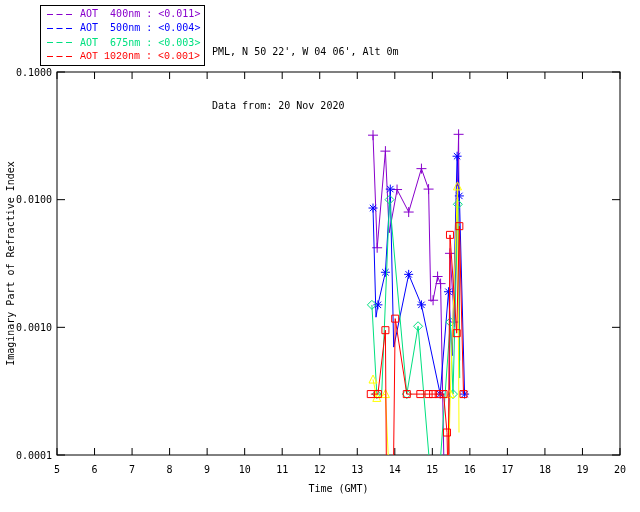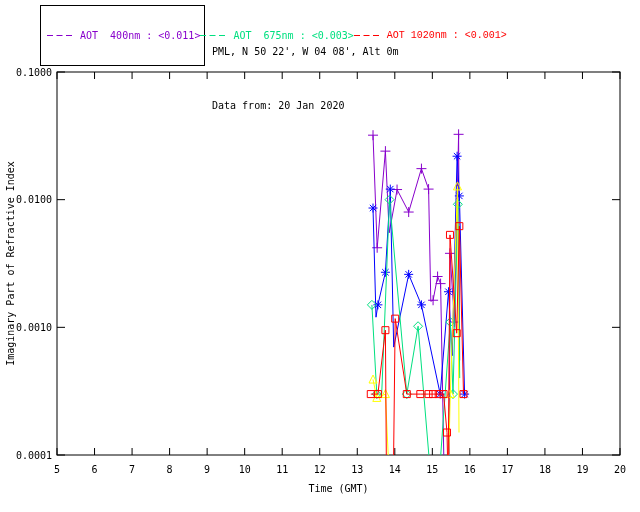--- a/index.html
+++ b/index.html
@@ -1,45 +1,48 @@
 <!DOCTYPE html>
 <html><head>
 <meta charset="utf-8">
 <style>
   html,body{margin:0;padding:0;background:#ffffff;}
   .figure{position:relative;width:640px;height:512px;background:#ffffff;overflow:hidden;
           font-family:"DejaVu Sans Mono",monospace;}
   .plot-svg{position:absolute;left:0;top:0;}
   .plot-svg text{font-family:"DejaVu Sans Mono",monospace;font-size:10px;fill:#000;}
   .legend{position:absolute;left:40px;top:5px;width:165px;height:61px;border:1px solid #000;
-          box-sizing:border-box;display:flex;flex-direction:row;justify-content:space-around;
+          box-sizing:border-box;display:flex;flex-direction:column;justify-content:space-around;
           padding:1px 0 1px 6px;background:#fff;}
   .lg-row{display:flex;align-items:center;gap:5px;font-size:10px;line-height:10px;white-space:pre;}
   .header{position:absolute;left:212px;top:7px;font-size:10px;line-height:18px;color:#000;white-space:pre;}
 </style>
 </head>
 <body>
 
 <div class="figure">
 
   <div class="legend">
       <div class="lg-row"><svg width="28" height="5">
           <line x1="0" y1="2.5" x2="28" y2="2.5" stroke="#8800CC" stroke-dasharray="6,3.5"></line>
         </svg><span style="color: rgb(136, 0, 204);">AOT  400nm : &lt;0.011&gt;</span></div>
       <div class="lg-row"><svg width="28" height="5">
+          <line x1="0" y1="2.5" x2="28" y2="2.5" stroke="#0000FF" stroke-dasharray="6,3.5"></line>
+        </svg><span style="color: rgb(0, 0, 255);">AOT  500nm : &lt;0.004&gt;</span></div>
+      <div class="lg-row"><svg width="28" height="5">
           <line x1="0" y1="2.5" x2="28" y2="2.5" stroke="#00E080" stroke-dasharray="6,3.5"></line>
         </svg><span style="color: rgb(0, 224, 128); text-align: right;">AOT  675nm : &lt;0.003&gt;</span></div>
       <div class="lg-row"><svg width="28" height="5">
           <line x1="0" y1="2.5" x2="28" y2="2.5" stroke="#FF0000" stroke-dasharray="6,3.5"></line>
         </svg><span style="color: rgb(255, 0, 0); font-family: Liberation Mono, monospace;">AOT 1020nm : &lt;0.001&gt;</span></div>
     </div>
 
   <div class="header">
-    <div>PML, N 50 22', W 04 08', Alt 0m</div>
-    <div>Data from: 20 Jan 2020</div>
+    <div>PML, N 50 22', W 04 06', Alt 0m</div>
+    <div>Data from: 20 Nov 2020</div>
   </div>
 
   <svg class="plot-svg" width="640" height="512">
       <defs>
         <clipPath id="plot-clip">
           <rect x="57" y="72" width="563" height="383"></rect>
         </clipPath>
       </defs>
       <g stroke="#000" fill="none" stroke-width="1">
         <rect x="57" y="72" width="563" height="383"></rect>

